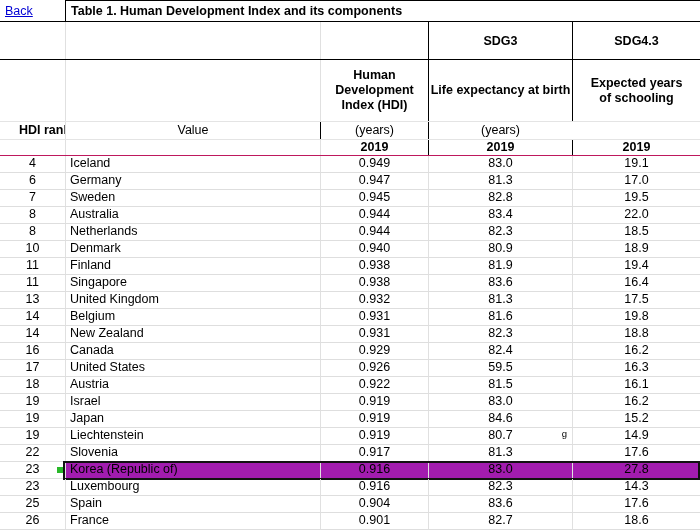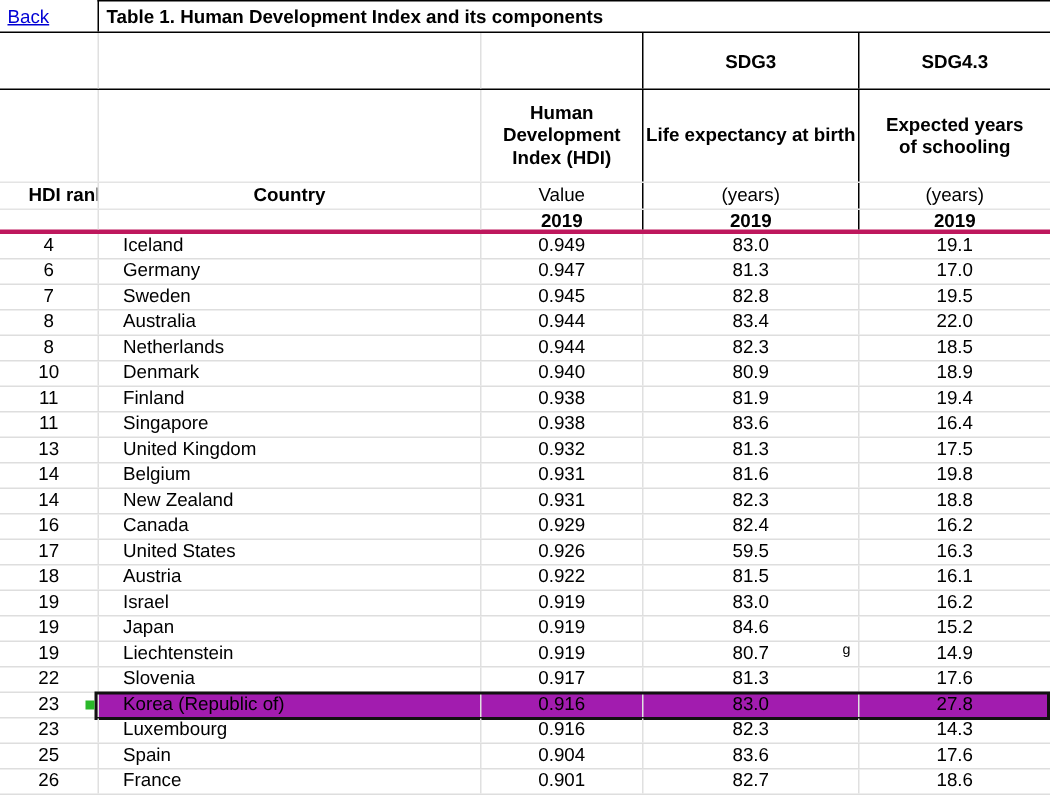--- a/index.html
+++ b/index.html
@@ -29,32 +29,32 @@
   .pad-life{padding:0 0;}
   .pad-school{padding:0 12px;}
 
   
   .labels-row{height:18px;border-bottom:1px solid #e4e4e4;box-sizing:border-box;}
   .labels-row .c{line-height:17px;text-align:center;}
   .h-rank{font-weight:700;text-align:left !important;padding-left:19px;}
   .h-country{font-weight:700;}
 
   
-  .year-row{height:16px;border-bottom:3px solid #be185d;box-sizing:border-box;}
+  .year-row{height:16px;border-bottom:1px solid #be185d;box-sizing:border-box;}
   .year-row .c{line-height:14px;text-align:center;font-weight:700;}
 
   
   .vline{border-left:1px solid #e0e0e0;}
   .vblack{border-left:1px solid #000;}
 
   
   .row{height:17px;border-bottom:1px solid #dedede;box-sizing:border-box;position:relative;}
   .row .c{line-height:15.5px;}
   .rank{text-align:center;}
-  .country{padding-left:16px;}
+  .country{padding-left:4px;}
   .num{text-align:center;position:relative;}
   .note{position:absolute;right:5px;top:0;font-size:9.5px;line-height:12px;}
 
   
   .hl .c{background:#a21caf;}
   .hl .rank{background:#fff;}
   .hl::after{content:"";position:absolute;left:63px;top:-1px;right:0;bottom:-2px;
              border:2px solid #111;pointer-events:none;}
   .marker{position:absolute;left:57px;top:5px;width:6px;height:6px;background:#2ab82a;z-index:4;}
 </style>
@@ -81,21 +81,20 @@
   <div class="main-row cols">
     <div class="c"></div>
     <div class="c vline"></div>
     <div class="c vline pad-hdi">Human Development Index (HDI)</div>
     <div class="c vblack pad-life">Life expectancy at birth</div>
     <div class="c vblack pad-school">Expected years of schooling</div>
   </div>
 
   <div class="labels-row cols">
     <div class="c h-rank">HDI rank</div>
-    <div class="c h-country vline">Country</div>
     <div class="c vline">Value</div>
     <div class="c vblack">(years)</div>
     <div class="c vblack">(years)</div>
   </div>
 
   <div class="year-row cols">
     <div class="c"></div>
     <div class="c vline"></div>
     <div class="c vline">2019</div>
     <div class="c vblack">2019</div>

